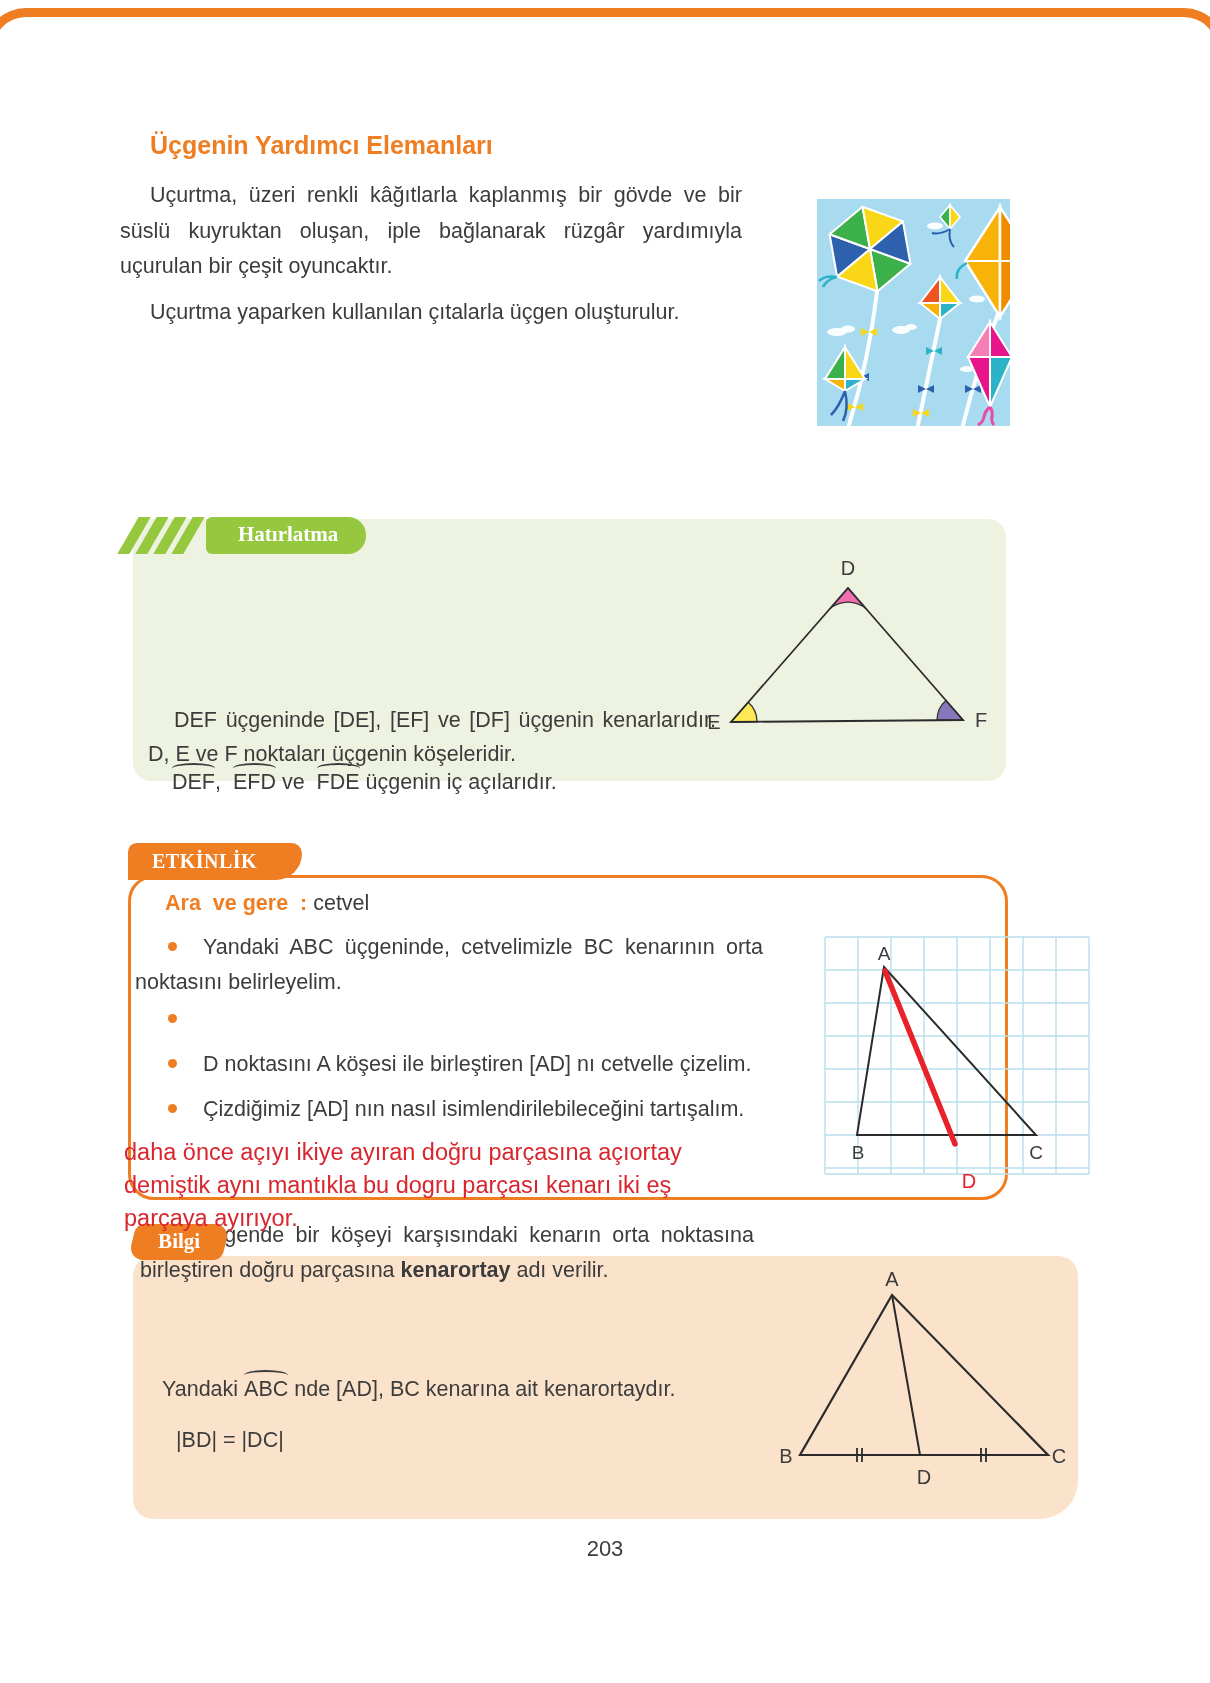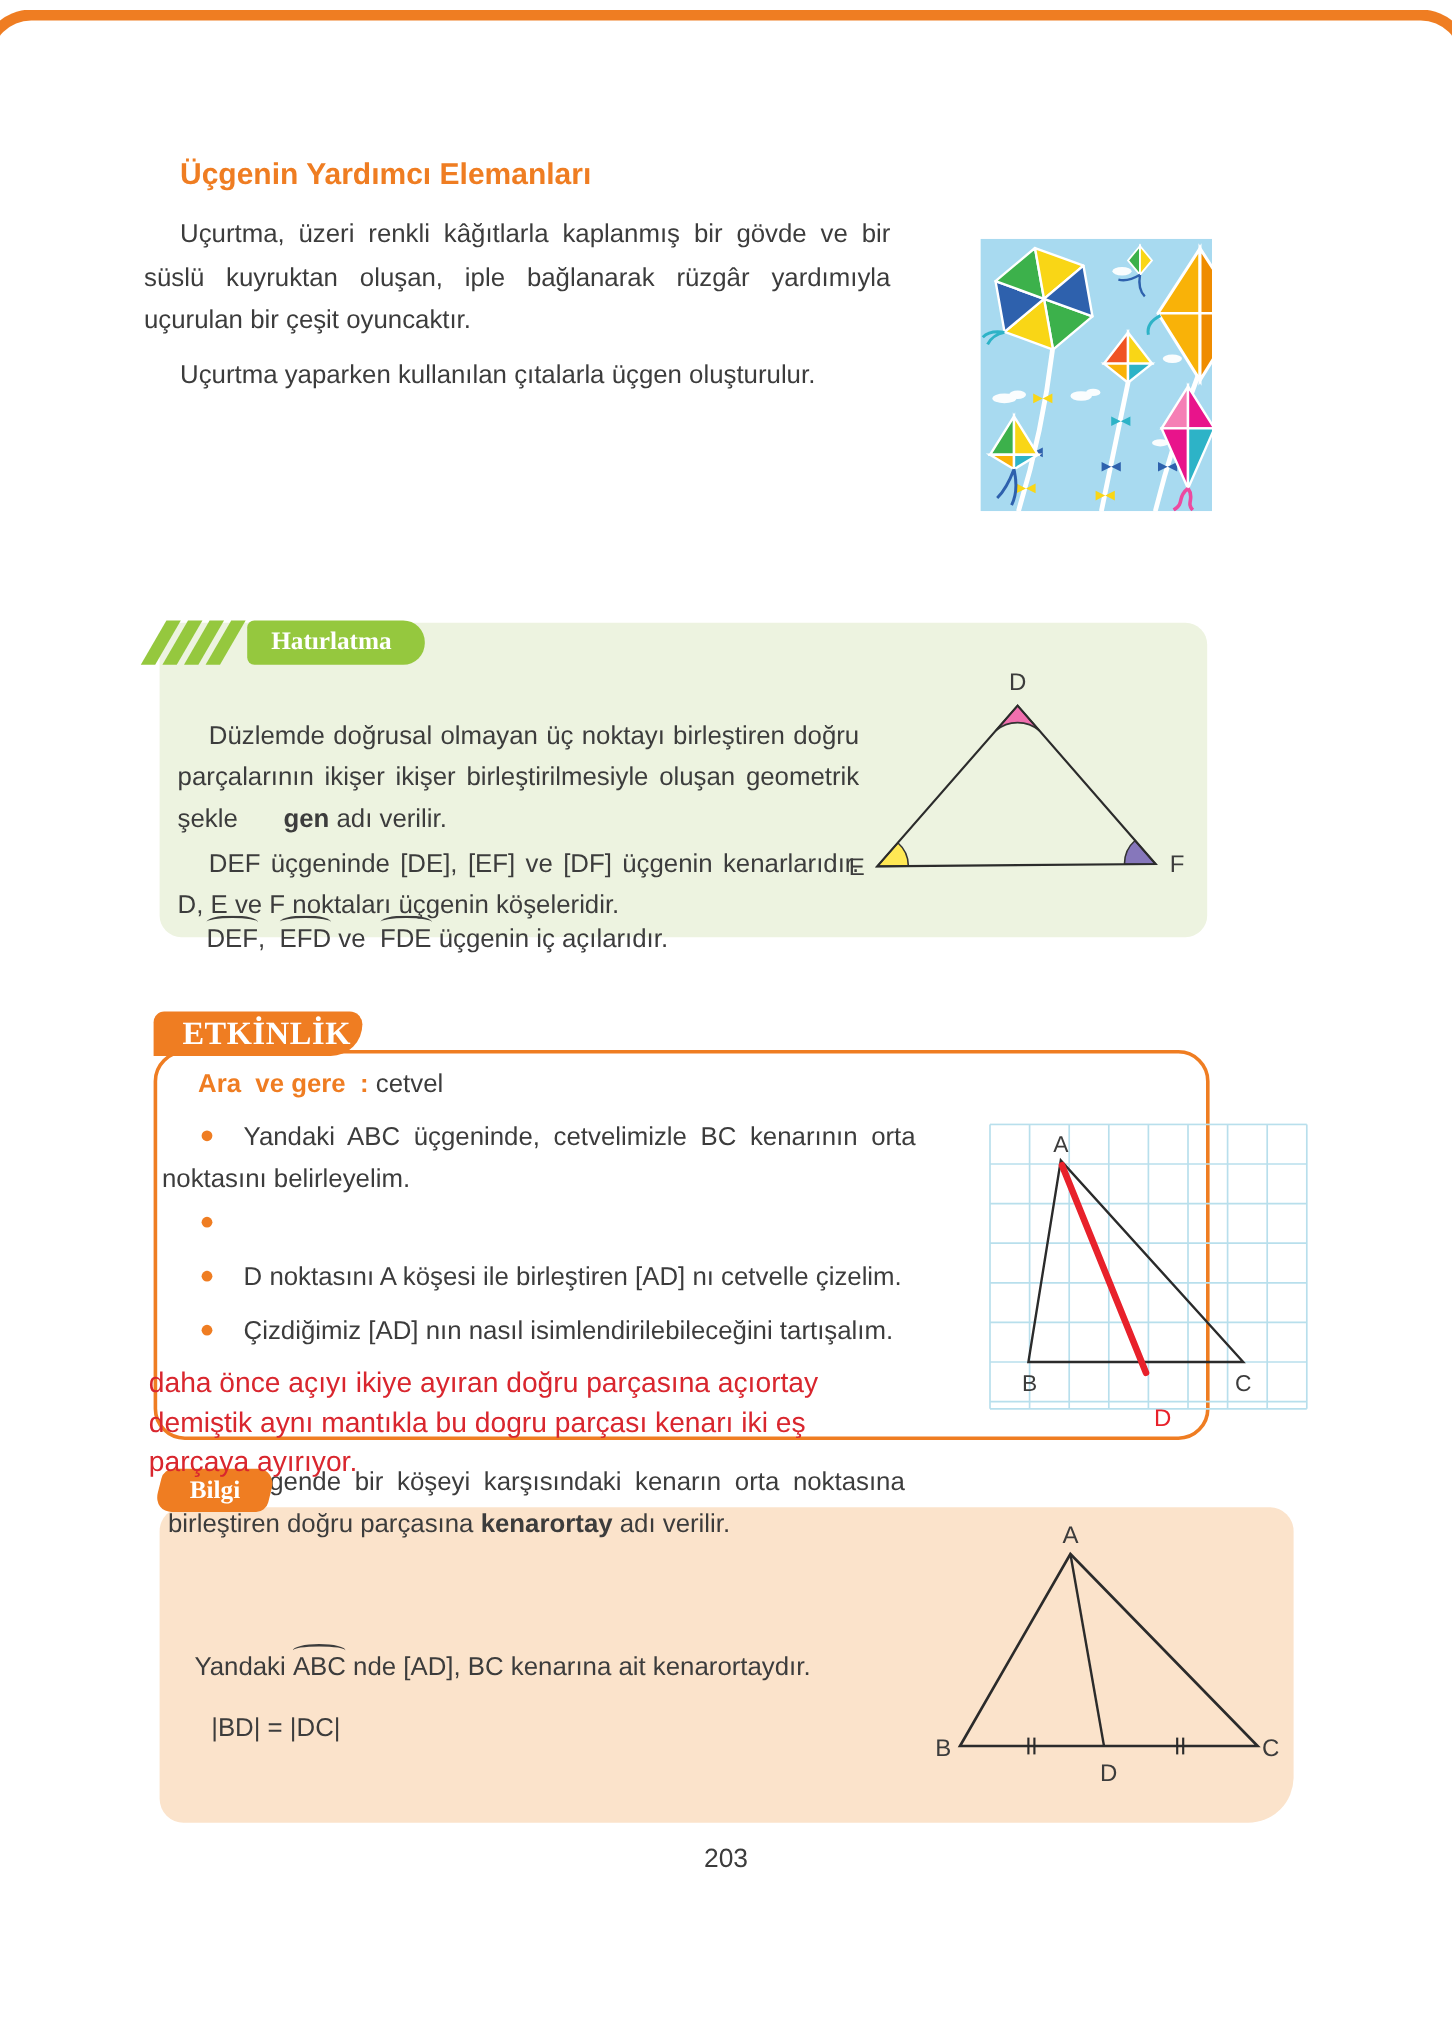--- a/index.html
+++ b/index.html
@@ -11,38 +11,38 @@
   .intro-p1{position:absolute;left:120px;top:178px;width:622px;font-size:21.5px;line-height:35.5px;
         text-align:justify;text-indent:30px;}
   .intro-p2{position:absolute;left:150px;top:300px;font-size:21.5px;}
   .kites{position:absolute;left:817px;top:199px;width:193px;height:227px;}
 
   
   .hat-box{position:absolute;left:133px;top:519px;width:873px;height:262px;background:#edf3e0;border-radius:18px;}
   .hat-head{position:absolute;left:128px;top:517px;height:37px;display:flex;align-items:stretch;}
   .stripe{width:12px;height:37px;background:#95c83e;margin-right:6px;transform:skewX(-30deg);}
   .hat-badge{margin-left:6px;background:#95c83e;color:#fff;font-family:"Liberation Serif",serif;
-        font-weight:bold;font-size:21px;padding:5px 28px 0 20px;border-radius:6px 18px 18px 6px;}
+        font-weight:bold;font-size:21px;padding:5px 28px 0 32px;border-radius:6px 18px 18px 6px;}
   .hat-p1{position:absolute;left:148px;top:574px;width:568px;font-size:21.5px;line-height:34.5px;
         text-align:justify;text-indent:26px;}
   .hat-p1 .gap{display:inline-block;width:38px;}
   .hat-p2{position:absolute;left:148px;top:681px;width:568px;font-size:21.5px;line-height:34.5px;
         text-align:justify;text-indent:26px;}
   .hat-p3{position:absolute;left:172px;top:748px;font-size:21.5px;}
   .anghat{position:relative;display:inline-block;}
   .anghat::before{content:"";position:absolute;left:0;right:0;top:-7px;height:9px;
         border-top:2.2px solid #3c3c3c;border-radius:50% 50% 0 0;}
   .def-svg{position:absolute;left:700px;top:545px;}
 
   
   .etk-box{position:absolute;left:128px;top:875px;width:880px;height:325px;border:3px solid #ef7d22;
         border-radius:26px;background:#fff;box-sizing:border-box;}
   .etk-tab{position:absolute;left:128px;top:843px;width:174px;height:37px;background:#ef7d22;
         border-radius:10px 12px 30px 0;color:#fff;font-family:"Liberation Serif",serif;font-weight:bold;
-        font-size:27px;line-height:37px;padding-left:24px;box-sizing:border-box;letter-spacing:.5px;}
+        font-size:20px;line-height:37px;padding-left:24px;box-sizing:border-box;letter-spacing:.5px;}
   .etk-materials{position:absolute;left:165px;top:891px;font-size:21.5px;}
   .etk-materials .lbl{color:#ef7d22;font-weight:bold;}
   .bullet-row{position:absolute;left:135px;width:628px;font-size:21.5px;line-height:34.5px;
         text-align:justify;text-indent:68px;}
   .dot{position:absolute;left:33px;top:12px;width:9px;height:9px;border-radius:50%;background:#ef7d22;}
   .b0{top:930px;} .b1{top:1002px;} .b2{top:1047px;} .b3{top:1092px;}
   .grid-svg{position:absolute;left:824px;top:936px;}
 
   
   .ann{position:absolute;left:124px;color:#d9262e;font-size:23.5px;z-index:6;}
@@ -144,21 +144,20 @@
   </svg>
 
   <div class="hat-box"></div>
   <div class="hat-head">
     <div class="stripe"></div>
     <div class="stripe"></div>
     <div class="stripe"></div>
     <div class="stripe"></div>
     <div class="hat-badge">Hatırlatma</div>
   </div>
-  <p class="hat-p1"><span>Düzlemde doğrusal olmayan üç noktayı birleştiren doğru parçalarının ikişer ikişer birleştirilmesiyle oluşan geometrik şek­le</span><span class="gap"></span><b>gen</b><span> adı verilir.</span></p>
   <p class="hat-p2">DEF üçgeninde [DE], [EF] ve [DF] üçgenin kenarlarıdır. D, E ve F noktaları üçgenin köşeleridir.</p>
   <p class="hat-p3"><span class="anghat">DEF</span><span>,&nbsp;&nbsp;</span><span class="anghat">EFD</span><span>&nbsp;ve&nbsp;&nbsp;</span><span class="anghat">FDE</span><span>&nbsp;üçgenin iç açılarıdır.</span></p>
 
   <svg class="def-svg" viewBox="0 0 300 200" width="300" height="200">
     <path d="M148,43 L129.6,64.1 A28,28 0 0 1 166.4,64.1 Z" fill="#f06fae" stroke="#333" stroke-width="1.3"></path>
     <path d="M31,177 L48.2,157.3 A26,26 0 0 1 57,176.8 Z" fill="#ffe854" stroke="#333" stroke-width="1.3"></path>
     <path d="M263,175 L245.9,155.4 A26,26 0 0 0 237,175.2 Z" fill="#8677bb" stroke="#333" stroke-width="1.3"></path>
     <polygon points="148,43 31,177 263,175" fill="none" stroke="#2b2b2b" stroke-width="1.8"></polygon>
     <text x="148" y="30" text-anchor="middle" font-size="20" fill="#3c3c3c">D</text>
     <text x="14" y="184" text-anchor="middle" font-size="20" fill="#3c3c3c">E</text>

